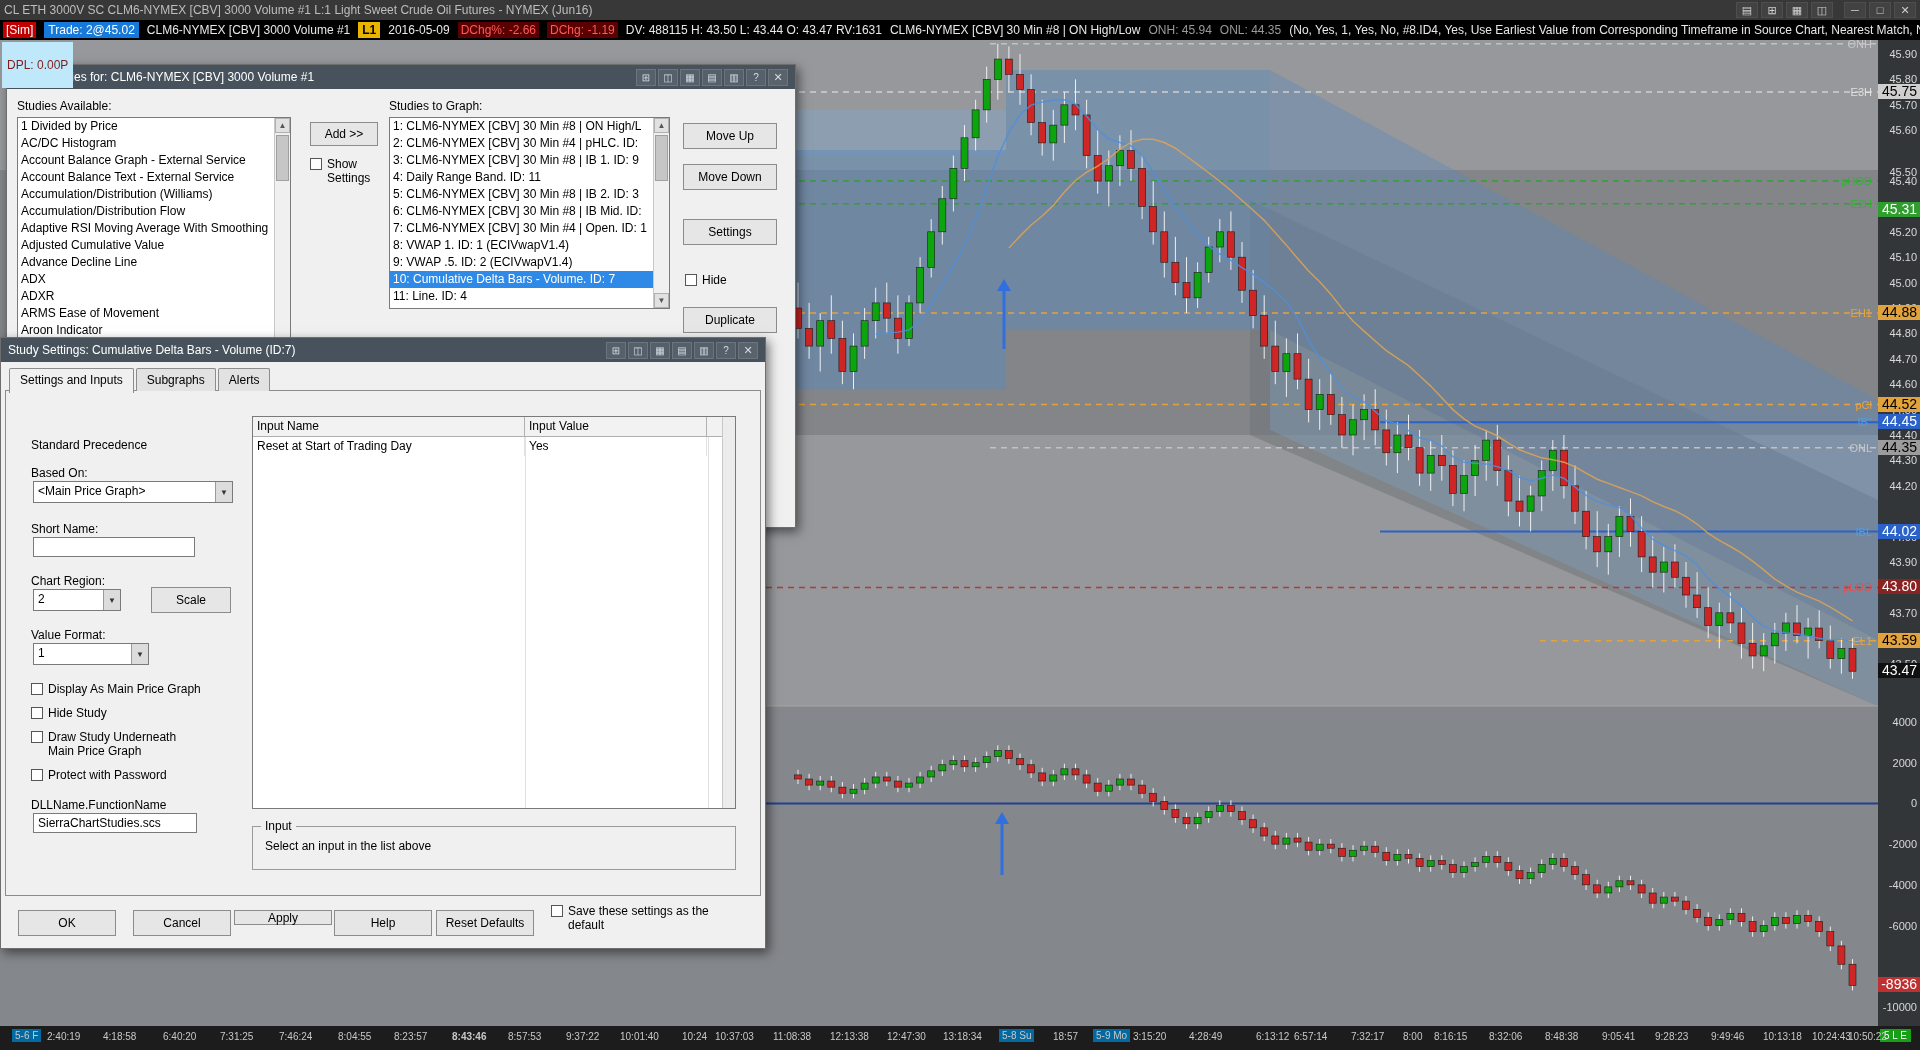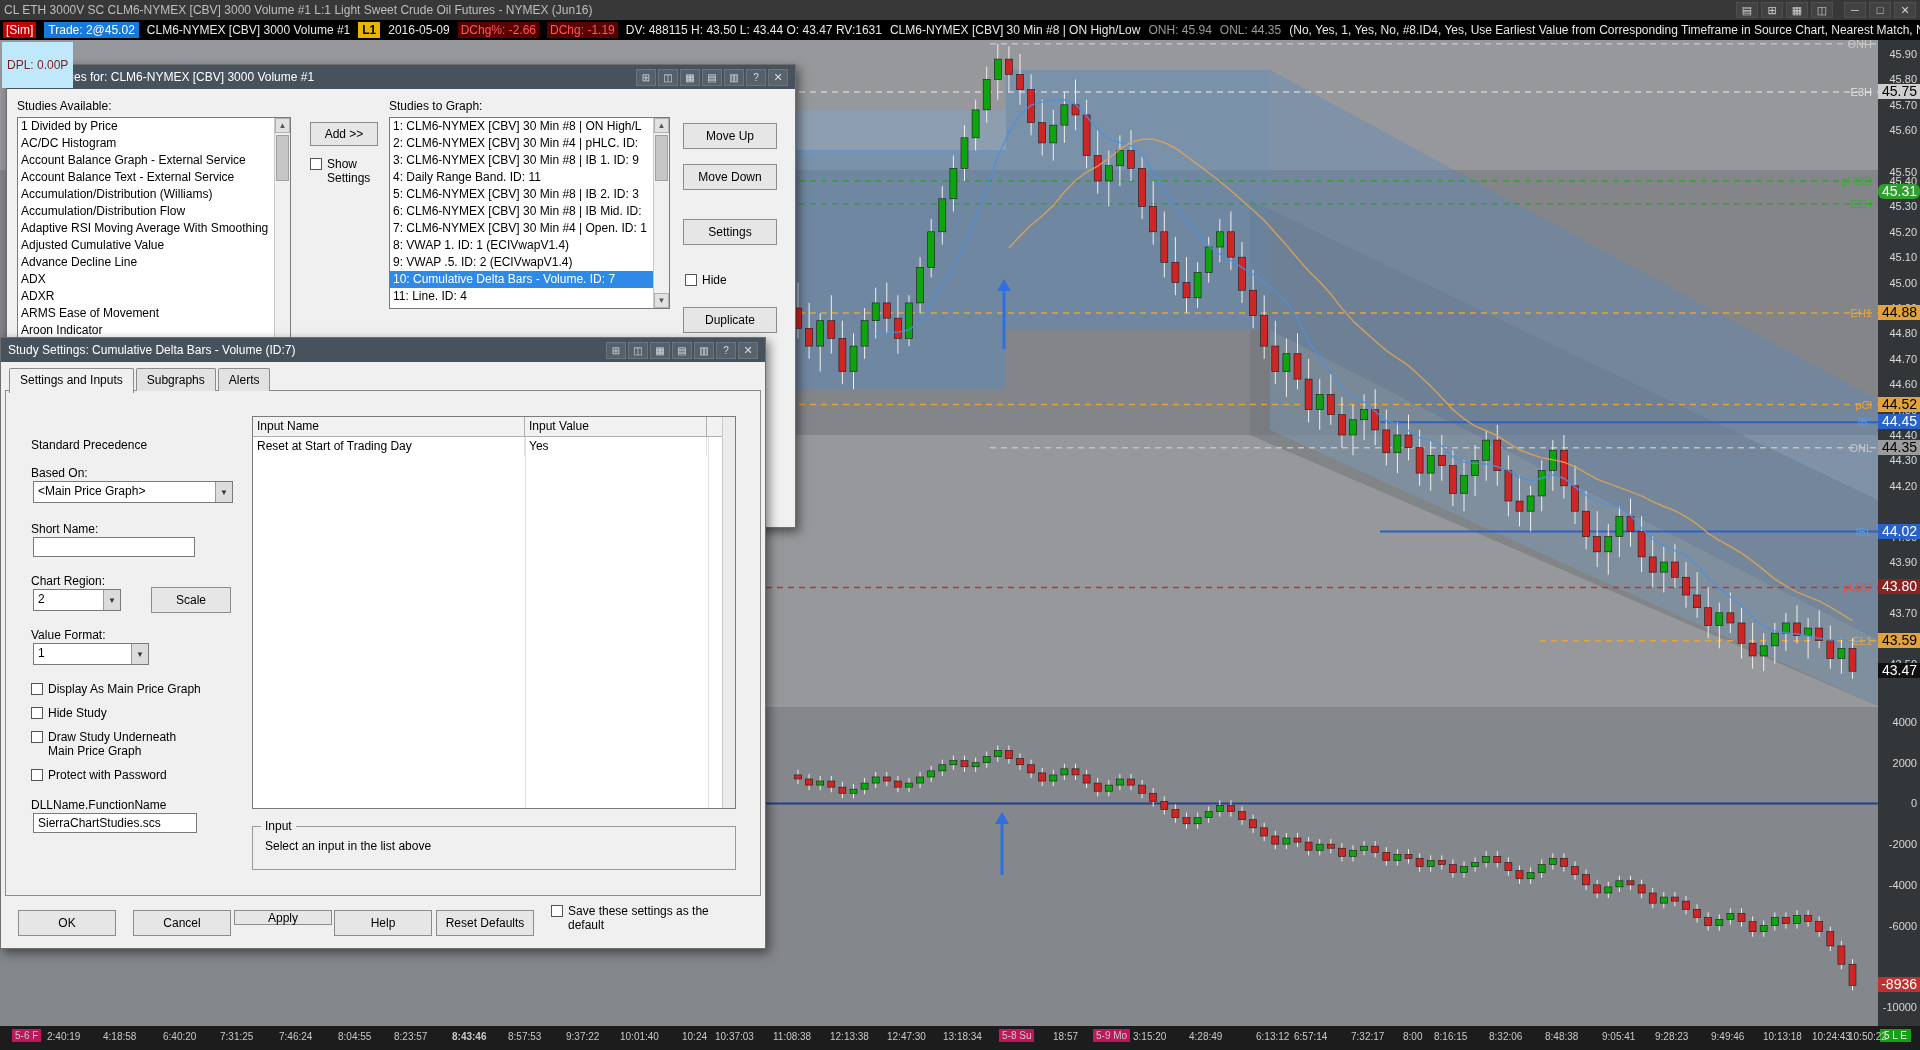--- a/index.html
+++ b/index.html
@@ -21,21 +21,21 @@
   .seg.dchg{background:#5a0000;color:#ff5a5a;padding:1px 3px}
   .seg.gray{color:#9a9a9a}
   .dpl-badge{position:absolute;left:2px;top:42px;background:#bfe8fb;color:#7f1d1d;font-size:12px;padding:16px 5px;z-index:39}
   
   #chart-svg{position:absolute;left:0;top:0;z-index:1}
   .price-scale{position:absolute;left:1878px;top:40px;width:42px;height:986px;background:#333639;z-index:2}
   .ps-tick{position:absolute;left:0;width:42px;font-size:11px;color:#d8d8d8;text-align:right;padding-right:3px;line-height:14px}
   .ps-badge{position:absolute;left:0;width:42px;height:15px;font-size:14px;line-height:15px;text-align:right;padding-right:3px}
   .time-axis{position:absolute;left:0;top:1026px;width:1920px;height:24px;background:#1c1c1c;z-index:3}
   .tlabel{position:absolute;top:5px;font-size:10px;color:#c8c8c8;white-space:nowrap}
-  .tlabel.hl{background:#be185d;padding:1px 3px;top:3px}
+  .tlabel.hl{background:#0369a1;padding:1px 3px;top:3px}
   .t-badge{position:absolute;top:3px;background:#15a015;color:#fff;font-size:10px;padding:1px 4px}
   
   .dialog{position:absolute;background:#f0f0f0;border:1px solid #6e6e6e;box-shadow:3px 4px 10px rgba(0,0,0,.5);color:#000;font-size:12px}
   .dlg-title{height:24px;background:#47525c;color:#fff;display:flex;align-items:center;padding:0 7px;font-size:12px}
   .dlg-icons{margin-left:auto;display:flex;gap:2px;align-items:center}
   .dlg-icon{width:20px;height:17px;border:1px solid #6a7580;background:#55606a;color:#d5dbe1;display:flex;
     align-items:center;justify-content:center;font-size:10px;cursor:default}
   .dlg-icon.close{background:#5a626b;font-size:11px}
   .lbl{position:absolute;white-space:nowrap}
   .btn{position:absolute;background:#e6e6e6;border:1px solid #8c8c8c;font-size:12px;display:flex;
@@ -526,21 +526,21 @@
     <span class="ps-tick" style="top: 591.2px;">43.60</span>
     <span class="ps-tick" style="top: 616.6px;">43.50</span>
     <span class="ps-tick" style="top: 675px; text-align: right;">4000</span>
     <span class="ps-tick" style="top: 715.714px;">2000</span>
     <span class="ps-tick" style="top: 756.428px;">0</span>
     <span class="ps-tick" style="top: 797.142px;">-2000</span>
     <span class="ps-tick" style="top: 837.856px;">-4000</span>
     <span class="ps-tick" style="top: 878.57px;">-6000</span>
     <span class="ps-tick" style="top: 959.998px;">-10000</span>
     <span class="ps-badge" style="top: 44.1px; background: rgb(207, 207, 207); color: rgb(0, 0, 0);">45.75</span>
-    <span class="ps-badge" style="top: 144px; background: rgb(47, 158, 47); color: rgb(255, 255, 255); border-radius: 6px;">45.31</span>
+    <span class="ps-badge" style="top: 162px; background: rgb(47, 158, 47); color: rgb(255, 255, 255);">45.31</span>
     <span class="ps-badge" style="top: 265.08px; background: rgb(226, 162, 60); color: rgb(0, 0, 0);">44.88</span>
     <span class="ps-badge" style="top: 356.52px; background: rgb(226, 162, 60); color: rgb(0, 0, 0);">44.52</span>
     <span class="ps-badge" style="top: 374.3px; background: rgb(42, 98, 201); color: rgb(255, 255, 255);">44.45</span>
     <span class="ps-badge" style="top: 399.7px; background: rgb(156, 156, 156); color: rgb(0, 0, 0);">44.35</span>
     <span class="ps-badge" style="top: 483.52px; background: rgb(42, 98, 201); color: rgb(255, 255, 255);">44.02</span>
     <span class="ps-badge" style="top: 539.4px; background: rgb(139, 34, 34); color: rgb(255, 255, 255);">43.80</span>
     <span class="ps-badge" style="top: 592.74px; background: rgb(226, 162, 60); color: rgb(0, 0, 0);">43.59</span>
     <span class="ps-badge" style="top: 623.22px; background: rgb(16, 16, 16); color: rgb(255, 255, 255);">43.47</span>
     <span class="ps-badge" style="top: 937.338px; background: rgb(192, 48, 48); color: rgb(255, 255, 255);">-8936</span>
   </div>

